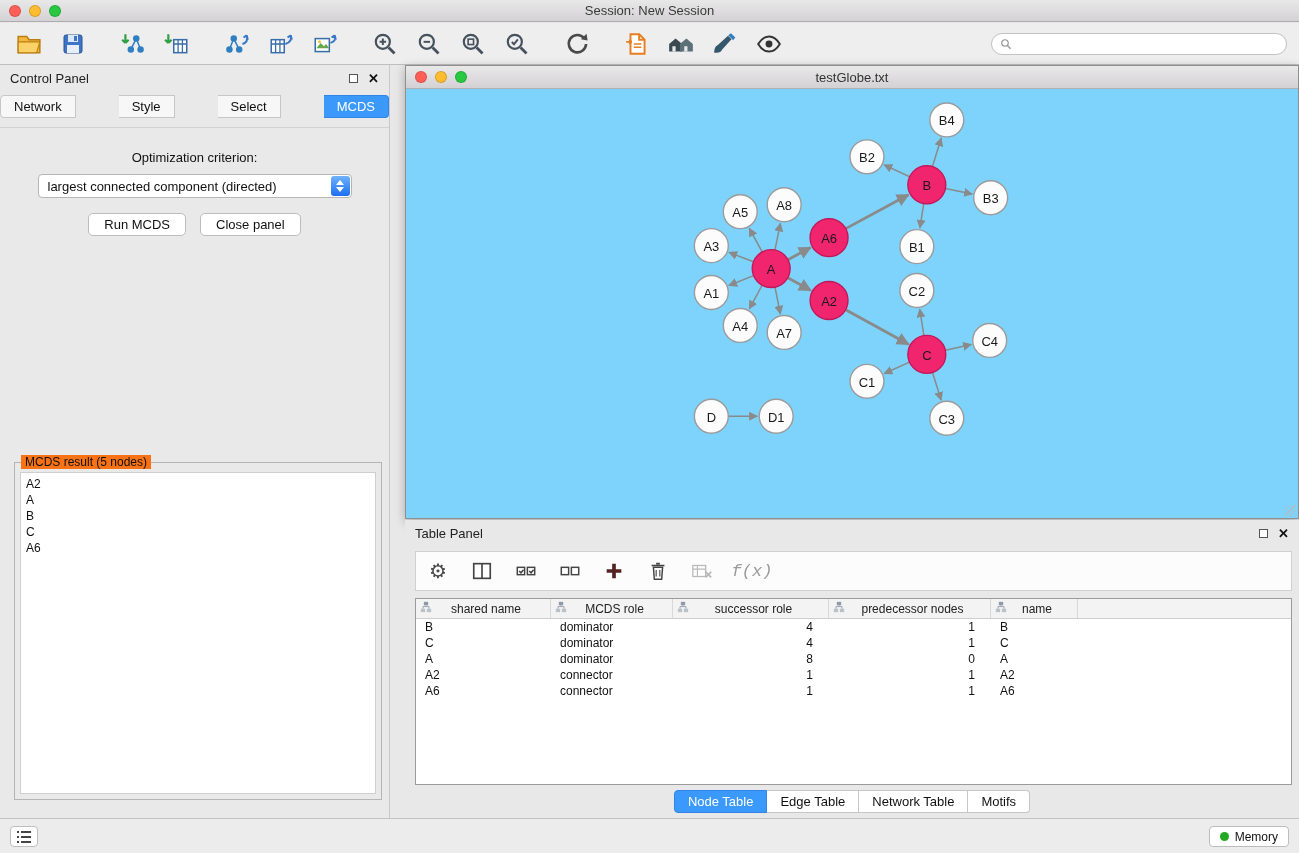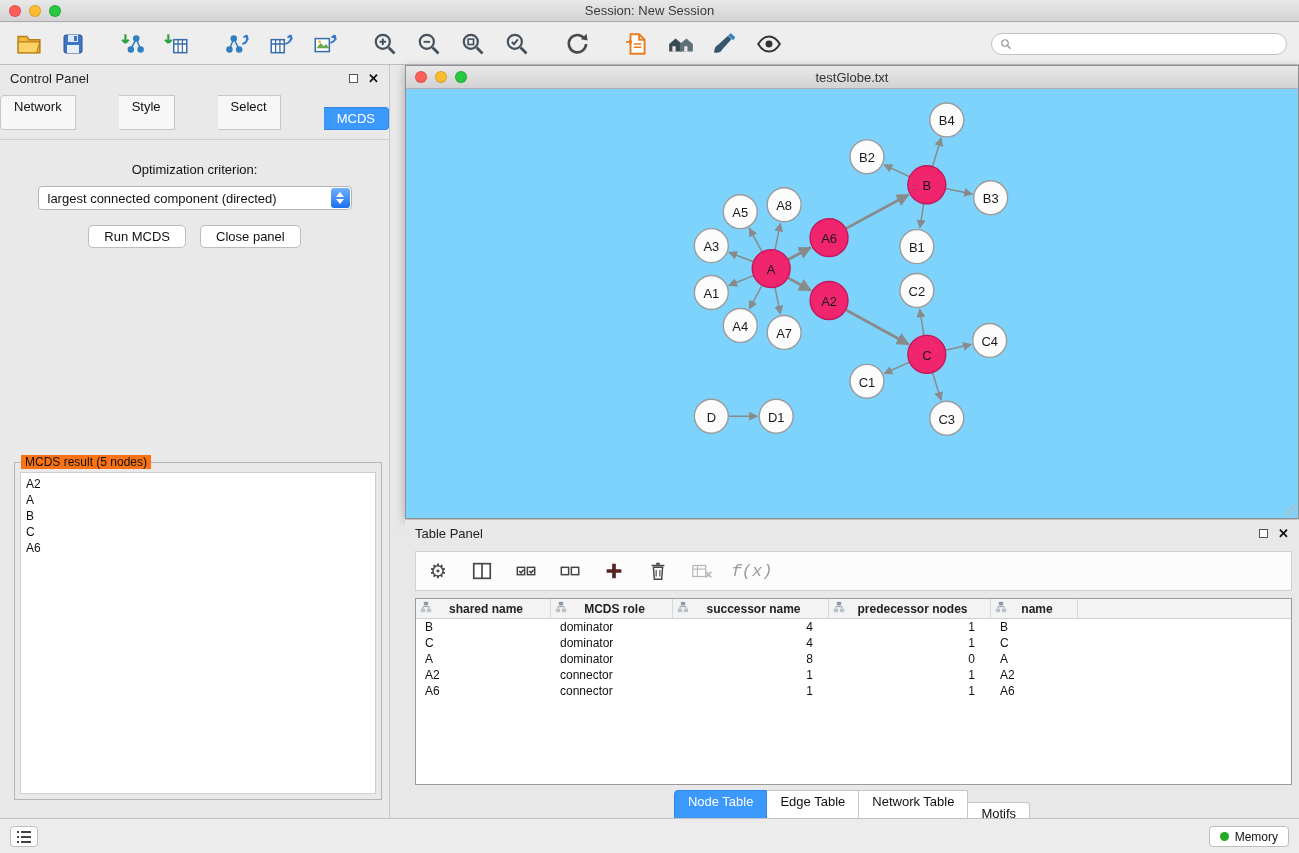--- a/index.html
+++ b/index.html
@@ -26,21 +26,21 @@
 
   
   .control-panel { position:absolute; left:0; top:65px; width:390px; height:753px; background:#e9e9e9; border-right:1px solid #c9c9c9; }
   .cp-header { height:26px; display:flex; align-items:center; padding:0 10px; font-size:13px; color:#222;gap:28px; }
   .panel-icons { margin-left:auto; display:flex; align-items:center; gap:10px; }
   .float-ico { width:9px; height:9px; border:1.5px solid #555; background:#fff; display:inline-block; }
   .close-ico { font-size:13px; font-weight:bold; color:#111; line-height:1; }
   .cp-tabs { display:flex; justify-content:space-between; padding:4px 0 9px 0; border-bottom:1px solid #d2d2d2; }
   .seg-tab { font-size:13px; padding:3px 13px; background:#f7f7f7; border:1px solid #c6c6c6; border-left:none; color:#111; cursor:default; }
   .seg-tab:first-child { border-left:1px solid #c6c6c6; border-radius:4px 0 0 4px; }
-  .seg-tab:last-child { border-radius:0 4px 4px 0;margin-top:12px; }
+  .seg-tab:last-child { border-radius:0 4px 4px 0; }
   .seg-tab.active { background:#3b99fc; border-color:#2f86e8; color:#fff; }
   .cp-opt-label { margin-top:22px; text-align:center; font-size:13px; color:#111; }
   .dropdown { width:314px; height:24px; margin:9px auto 0 auto; background:#fff; border:1px solid #b6b6b6;
     border-radius:4px; position:relative; display:flex; align-items:center; font-size:13px; padding:0 24px 0 9px; color:#111; }
   .dd-stepper { position:absolute; right:1px; top:1px; bottom:1px; width:19px; border-radius:3px;
     background:linear-gradient(#6fb1fb,#1d6ff0); display:flex; flex-direction:column; align-items:center; justify-content:center; gap:2px; }
   .dd-stepper span { width:0; height:0; border-left:4px solid transparent; border-right:4px solid transparent; }
   .dd-up { border-bottom:5px solid #fff; }
   .dd-down { border-top:5px solid #fff; }
   .cp-buttons { display:flex; justify-content:center; gap:14px; margin-top:15px; }
@@ -67,21 +67,21 @@
   .table-panel { position:absolute; left:405px; top:520px; width:894px; height:298px; background:#e8e8e8; }
   .tp-header { height:26px; display:flex; align-items:center; padding:0 10px; font-size:13px; color:#222; }
   .tp-toolbar { position:absolute; left:10px; right:7px; top:31px; height:40px; background:#fcfcfc;
     border:1px solid #d0d0d0; display:flex; align-items:center; padding:0 8px; gap:16px; }
   .tp-toolbar .tb-btn { width:28px; height:28px; }
   .gear-glyph { font-size:20px; color:#4a4a4a; line-height:1; }
   .fx-glyph { font-family:Liberation Mono, monospace; font-style:italic; font-size:17px; color:#9a9a9a; }
   .tp-table { position:absolute; left:10px; right:7px; top:78px; height:187px; background:#fff; border:1px solid #9b9b9b; overflow:hidden; }
   .thead { display:flex; height:20px; background:#f3f3f3; border-bottom:1px solid #cfcfcf; }
   .th { display:flex; align-items:center; border-right:1px solid #d8d8d8; font-size:12px; color:#222; position:relative; padding-left:4px; }
-  .th .th-lab { flex:1; text-align:center; padding-right:10px;font-weight:bold; }
+  .th .th-lab { flex:1; text-align:center; padding-right:10px; }
   .th.filler { flex:1; border-right:none; }
   .tbody { }
   .tr { display:flex; height:16px; align-items:center; }
   .td { font-size:12px; color:#111; padding-left:9px; overflow:hidden; white-space:nowrap; }
   .td.num { text-align:right; padding-left:0; padding-right:16px; }
   .tp-tabs { position:absolute; left:0; right:0; top:270px; display:flex; justify-content:center; }
   .tp-tabs .seg-tab { background:#fff; }
   .tp-tabs .seg-tab.active { background:#3b99fc; color:#fff; }
 
   
@@ -488,21 +488,21 @@
               </svg></span>
             <span class="th-lab">MCDS role</span>
           </div>
           <div class="th" style="width: 156px;">
             <span class="th-ico"><svg width="12" height="12" viewBox="0 0 14 14">
                 <rect x="4.5" y="1" width="5" height="4" fill="#8d99a6"></rect>
                 <path d="M7 5v1.5M3.5 9V6.5h7V9" stroke="#8d99a6" fill="none"></path>
                 <rect x="1" y="9" width="5" height="4" fill="#b9c1c9"></rect>
                 <rect x="8" y="9" width="5" height="4" fill="#b9c1c9"></rect>
               </svg></span>
-            <span class="th-lab">successor name</span>
+            <span class="th-lab">successor role</span>
           </div>
           <div class="th" style="width: 162px;">
             <span class="th-ico"><svg width="12" height="12" viewBox="0 0 14 14">
                 <rect x="4.5" y="1" width="5" height="4" fill="#8d99a6"></rect>
                 <path d="M7 5v1.5M3.5 9V6.5h7V9" stroke="#8d99a6" fill="none"></path>
                 <rect x="1" y="9" width="5" height="4" fill="#b9c1c9"></rect>
                 <rect x="8" y="9" width="5" height="4" fill="#b9c1c9"></rect>
               </svg></span>
             <span class="th-lab">predecessor nodes</span>
           </div>

